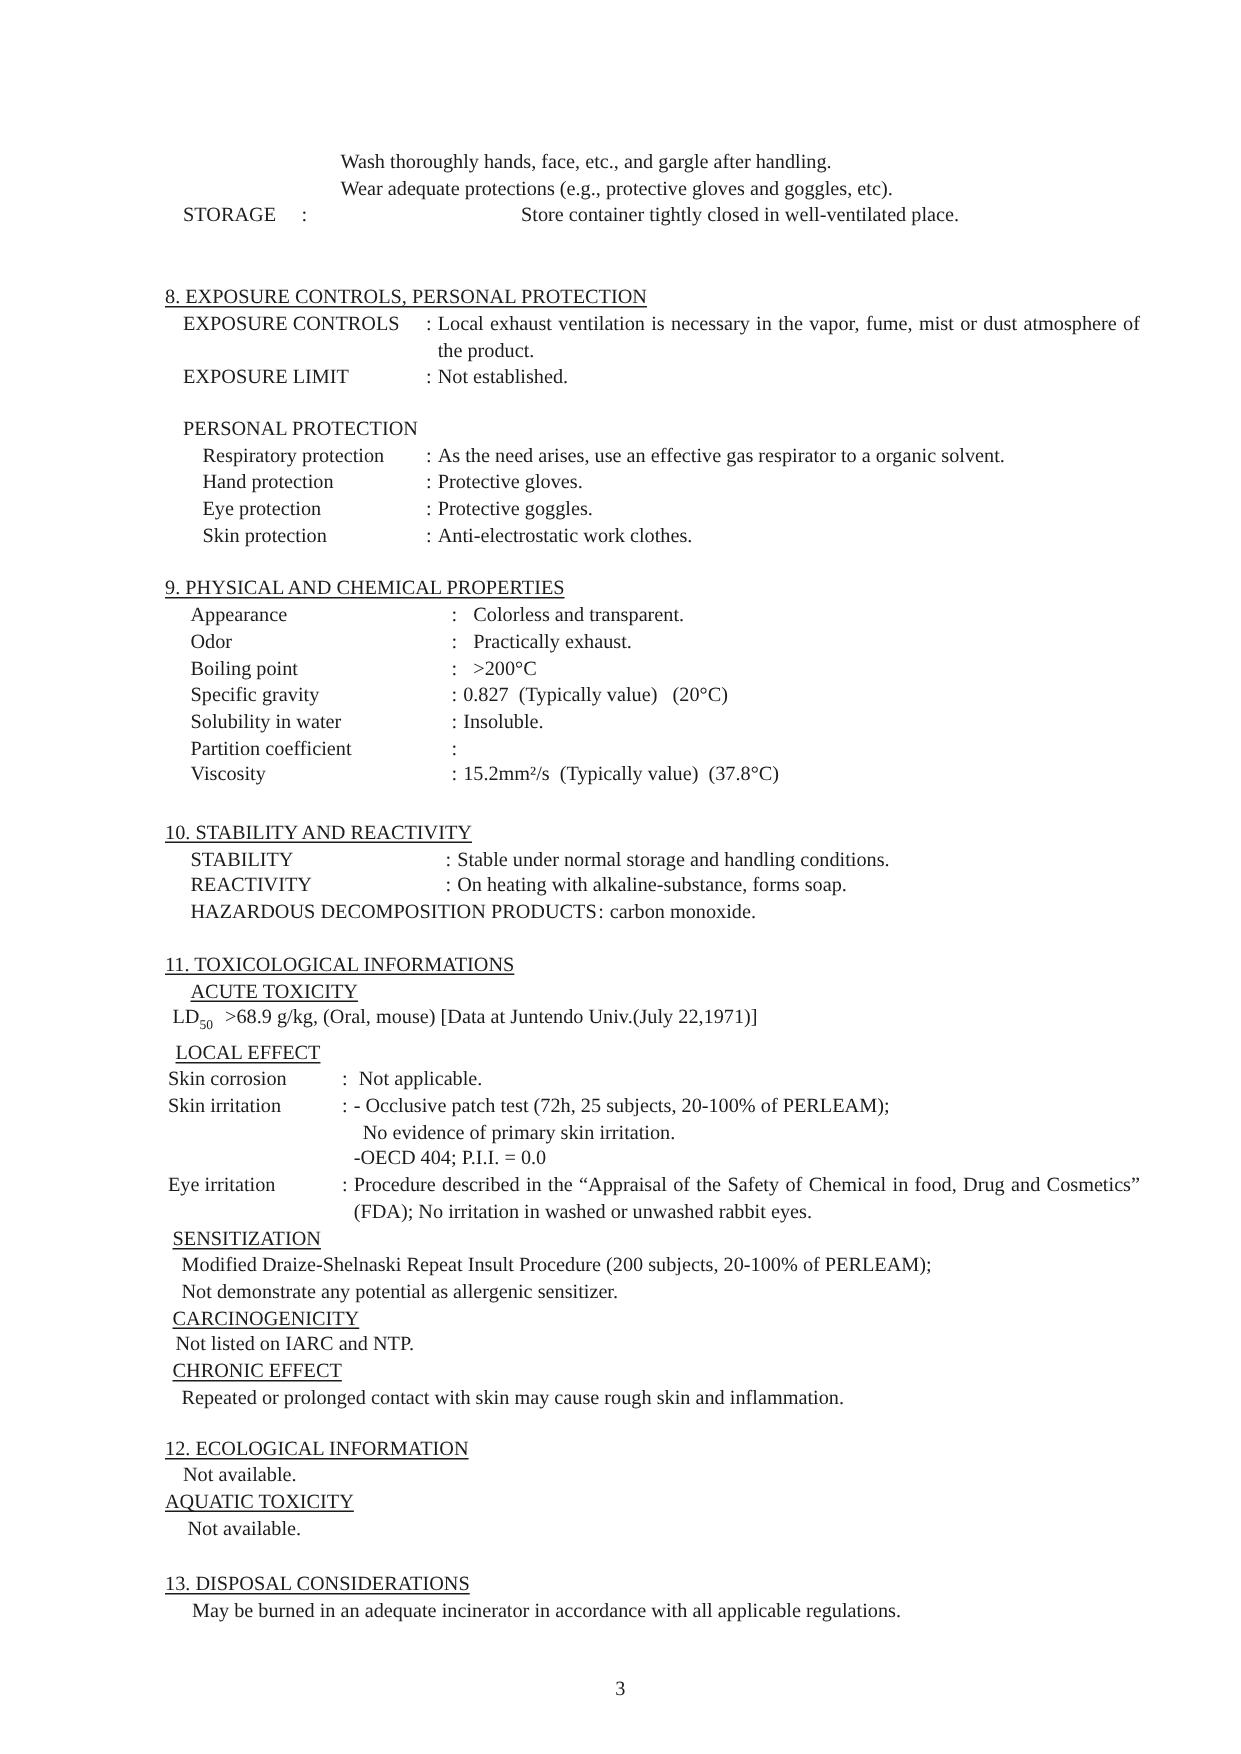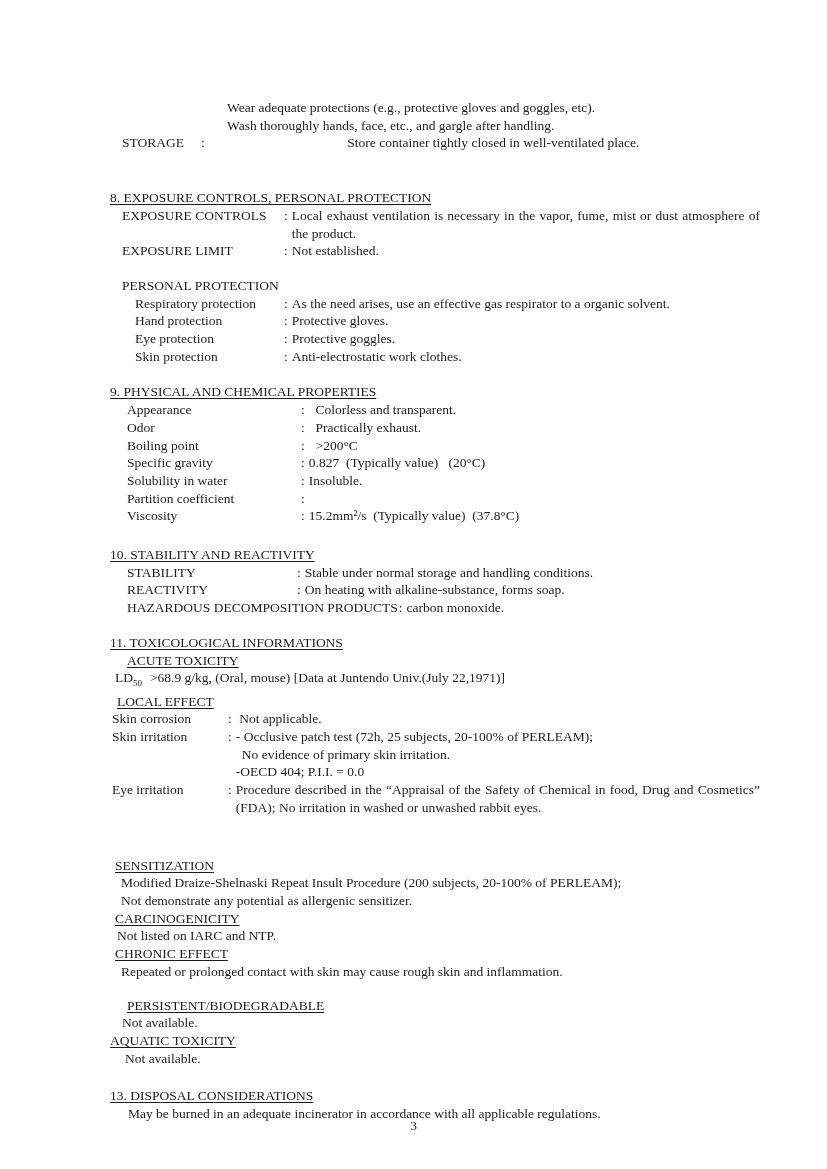--- a/index.html
+++ b/index.html
@@ -44,21 +44,21 @@
   .s10-haz { padding-left: 17px; }
 
   .blk-s11 { margin-top: 17px; }
   .acute-title { padding-left: 17px; }
   .ld50-row { padding-left: 5px; }
   .ld50-row .lbl { width: 35px; }
   .local-title { padding-left: 7px; }
   .loc-row { padding-left: 2px; }
   .loc-row .lbl { width: 115px; }
   .skin-line2 { padding-left: 6px; }
-  .sens-title { padding-left: 5px; margin-top: 40px; }
+  .sens-title { padding-left: 5px; }
   .sens-line { padding-left: 11px; }
   .carc-title { padding-left: 5px; }
   .carc-line { padding-left: 7px; }
   .chronic-title { padding-left: 5px; }
   .chronic-line { padding-left: 11px; }
 
   .blk-s12 { margin-top: 16px; }
   .persist-title { padding-left: 17px; }
   .na-line1 { padding-left: 12px; }
   .na-line2 { padding-left: 15px; }
@@ -69,22 +69,22 @@
   .pagenum { position: absolute; left: 0; right: 0; top: 1118px; text-align: center; }
   sub { font-size: 9px; }
 </style>
 </head>
 <body>
 
 <div class="page">
   <div class="content">
 
     <div class="blk-tail">
+      <div class="ind117">Wash thoroughly hands, face, etc., and gargle after handling.</div>
       <div class="ind117">Wear adequate protections (e.g., protective gloves and goggles, etc).</div>
-      <div class="ind117">Wash thoroughly hands, face, etc., and gargle after handling.</div>
       <div class="row tail-row">
         <span class="lbl">STORAGE</span>
         <span class="sep">:</span>
         <span class="val pre">Store container tightly closed in well-ventilated place.</span>
       </div>
     </div>
 
     <div class="blk-s8">
       <div><span class="u">8. EXPOSURE CONTROLS, PERSONAL PROTECTION</span></div>
       <div class="row s8-row">
@@ -210,21 +210,21 @@
       <div class="sens-line">Not demonstrate any potential as allergenic sensitizer.</div>
 
       <div class="carc-title"><span class="u">CARCINOGENICITY</span></div>
       <div class="carc-line">Not listed on IARC and NTP.</div>
 
       <div class="chronic-title"><span class="u">CHRONIC EFFECT</span></div>
       <div class="chronic-line">Repeated or prolonged contact with skin may cause rough skin and inflammation.</div>
     </div>
 
     <div class="blk-s12">
-      <div class="persist-title"><span class="u">PERSISTENT/BIODEGRADABLE</span></div>
+      <div><span class="u">12. ECOLOGICAL INFORMATION</span></div>
       <div class="na-line1">Not available.</div>
       <div><span class="u">AQUATIC TOXICITY</span></div>
       <div class="na-line2">Not available.</div>
     </div>
 
     <div class="blk-s13">
       <div><span class="u">13. DISPOSAL CONSIDERATIONS</span></div>
       <div class="s13-line">May be burned in an adequate incinerator in accordance with all applicable regulations.</div>
     </div>
 

